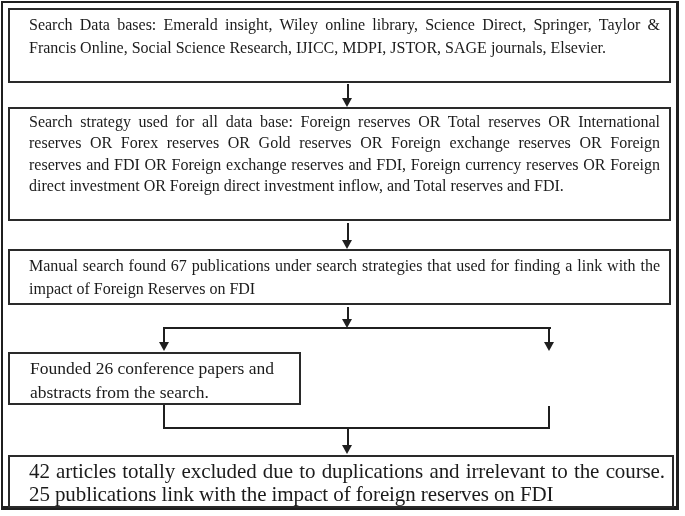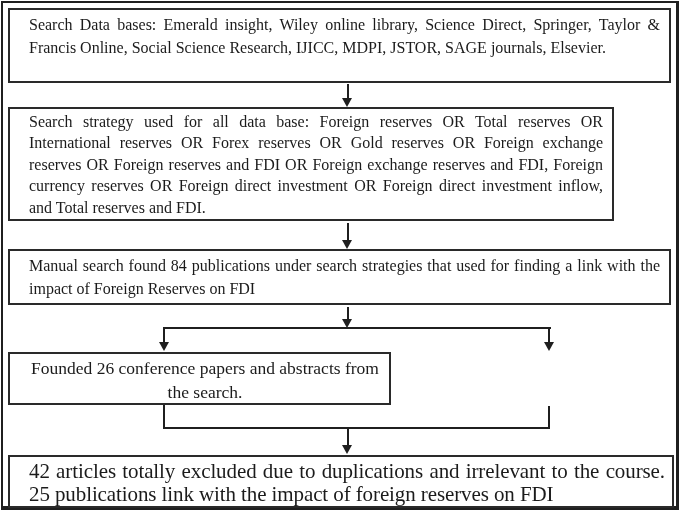--- a/index.html
+++ b/index.html
@@ -36,24 +36,24 @@
     font-size: 16px;
     line-height: 23px;
     padding-left: 9px;
   }
   .node p {
     margin: 0;
     padding: 3px 9px 2px 10px;
   }
   .just p { text-align: justify; }
   .n-databases  { left: 8px;   top: 8px;   width: 663px; height: 75px; }
-  .n-strategy   { left: 8px;   top: 107px; width: 606px; height: 114px; line-height: 21.4px; }
+  .n-strategy   { left: 8px;   top: 107px; width: 663px; height: 114px; line-height: 21.4px; }
   .n-strategy p { padding-top: 2px; }
   .n-manual     { left: 8px;   top: 249px; width: 663px; height: 56px; }
-  .n-conference { left: 8px;   top: 352px; width: 383px; height: 53px; font-size: 17.5px; line-height: 24px; text-align: center; }
+  .n-conference { left: 8px;   top: 352px; width: 293px; height: 53px; font-size: 17.5px; line-height: 24px; }
   .n-journals   { left: 353px; top: 352px; width: 320px; height: 54px; font-size: 17.5px; line-height: 24px; }
   .n-conference p, .n-journals p { padding: 2px 9px 2px 11px; }
   .n-excluded   { left: 8px;   top: 455px; width: 666px; height: 53px; font-size: 21px; letter-spacing: -0.1px; }
   .n-excluded p { padding: 3px 7px 2px 10px; }
   .vline {
     position: absolute;
     width: 2px;
     background: #1f1f1f;
   }
   .hline {
@@ -85,21 +85,21 @@
   <div class="head-down" style="left:342px; top:98px;"></div>
 
   <div class="node just n-strategy">
     <p>Search strategy used for all data base: Foreign reserves OR Total reserves OR International reserves OR Forex reserves OR Gold reserves OR Foreign exchange reserves OR Foreign reserves and FDI OR Foreign exchange reserves and FDI, Foreign currency reserves OR Foreign direct investment OR Foreign direct investment inflow, and Total reserves and FDI.</p>
   </div>
 
   <div class="vline" style="left:347px; top:223px; height:17px;"></div>
   <div class="head-down" style="left:342px; top:240px;"></div>
 
   <div class="node just n-manual">
-    <p>Manual search found 84 publications under search strategies that used for finding a link with the impact of Foreign Reserves on FDI</p>
+    <p>Manual search found 67 publications under search strategies that used for finding a link with the impact of Foreign Reserves on FDI</p>
   </div>
 
   <div class="vline" style="left:347px; top:307px; height:13px;"></div>
   <div class="head-down" style="left:342px; top:319px;"></div>
   <div class="hline" style="left:163px; top:327px; width:388px;"></div>
   <div class="vline" style="left:163px; top:329px; height:14px;"></div>
   <div class="head-down" style="left:158.5px; top:342px;"></div>
   <div class="vline" style="left:548px; top:329px; height:14px;"></div>
   <div class="head-down" style="left:543.5px; top:342px;"></div>
 

